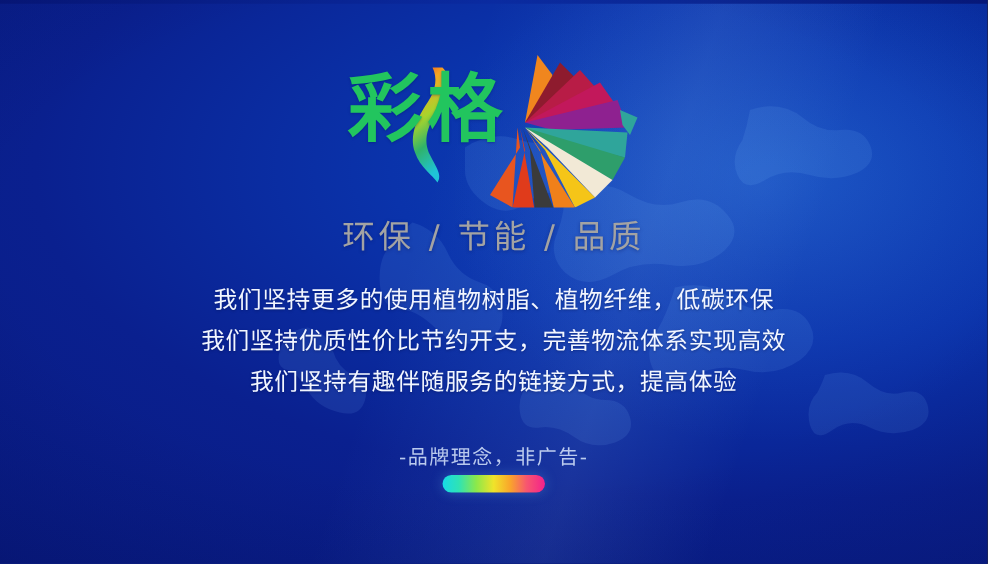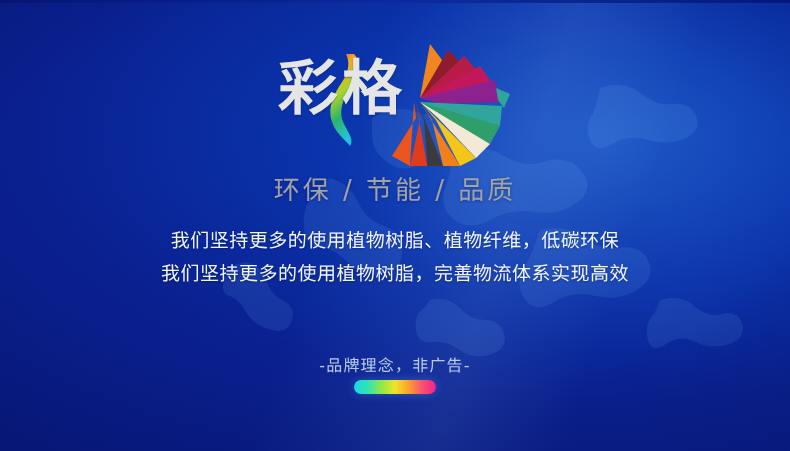--- a/index.html
+++ b/index.html
@@ -91,21 +91,21 @@
     width: 250px;
     height: 132px;
   }
   .logo-text {
     position: absolute;
     left: 8px;
     top: 24px;
     font-family: "DejaVu Sans", "Liberation Sans", sans-serif;
     font-size: 60px;
     font-weight: 700;
-    color: #e5e5e5;
+    color: #22c55e;
     letter-spacing: 4px;
     line-height: 1;
     white-space: nowrap;
     text-shadow: 0 1px 2px rgba(0,20,90,.35);
   }
 
   
   .headline {
     position: absolute;
     left: 0; right: 0;
@@ -255,21 +255,22 @@
       </svg>
 
       <div class="logo-text">彩格</div>
     </div>
   </div>
 
   <div class="headline">环保 / 节能 / 品质</div>
 
   <div class="body-lines">
     <div class="body-line">我们坚持更多的使用植物树脂、植物纤维，低碳环保</div>
-    <div class="body-line">我们坚持更多的使用植物树脂，完善物流体系实现高效</div>
+    <div class="body-line">我们坚持优质性价比节约开支，完善物流体系实现高效</div>
+    <div class="body-line">我们坚持有趣伴随服务的链接方式，提高体验</div>
   </div>
 
   <div class="footnote">-品牌理念，非广告-</div>
 
   <div class="pill-wrap">
     <div class="pill"></div>
   </div>
 
 </div>
 

